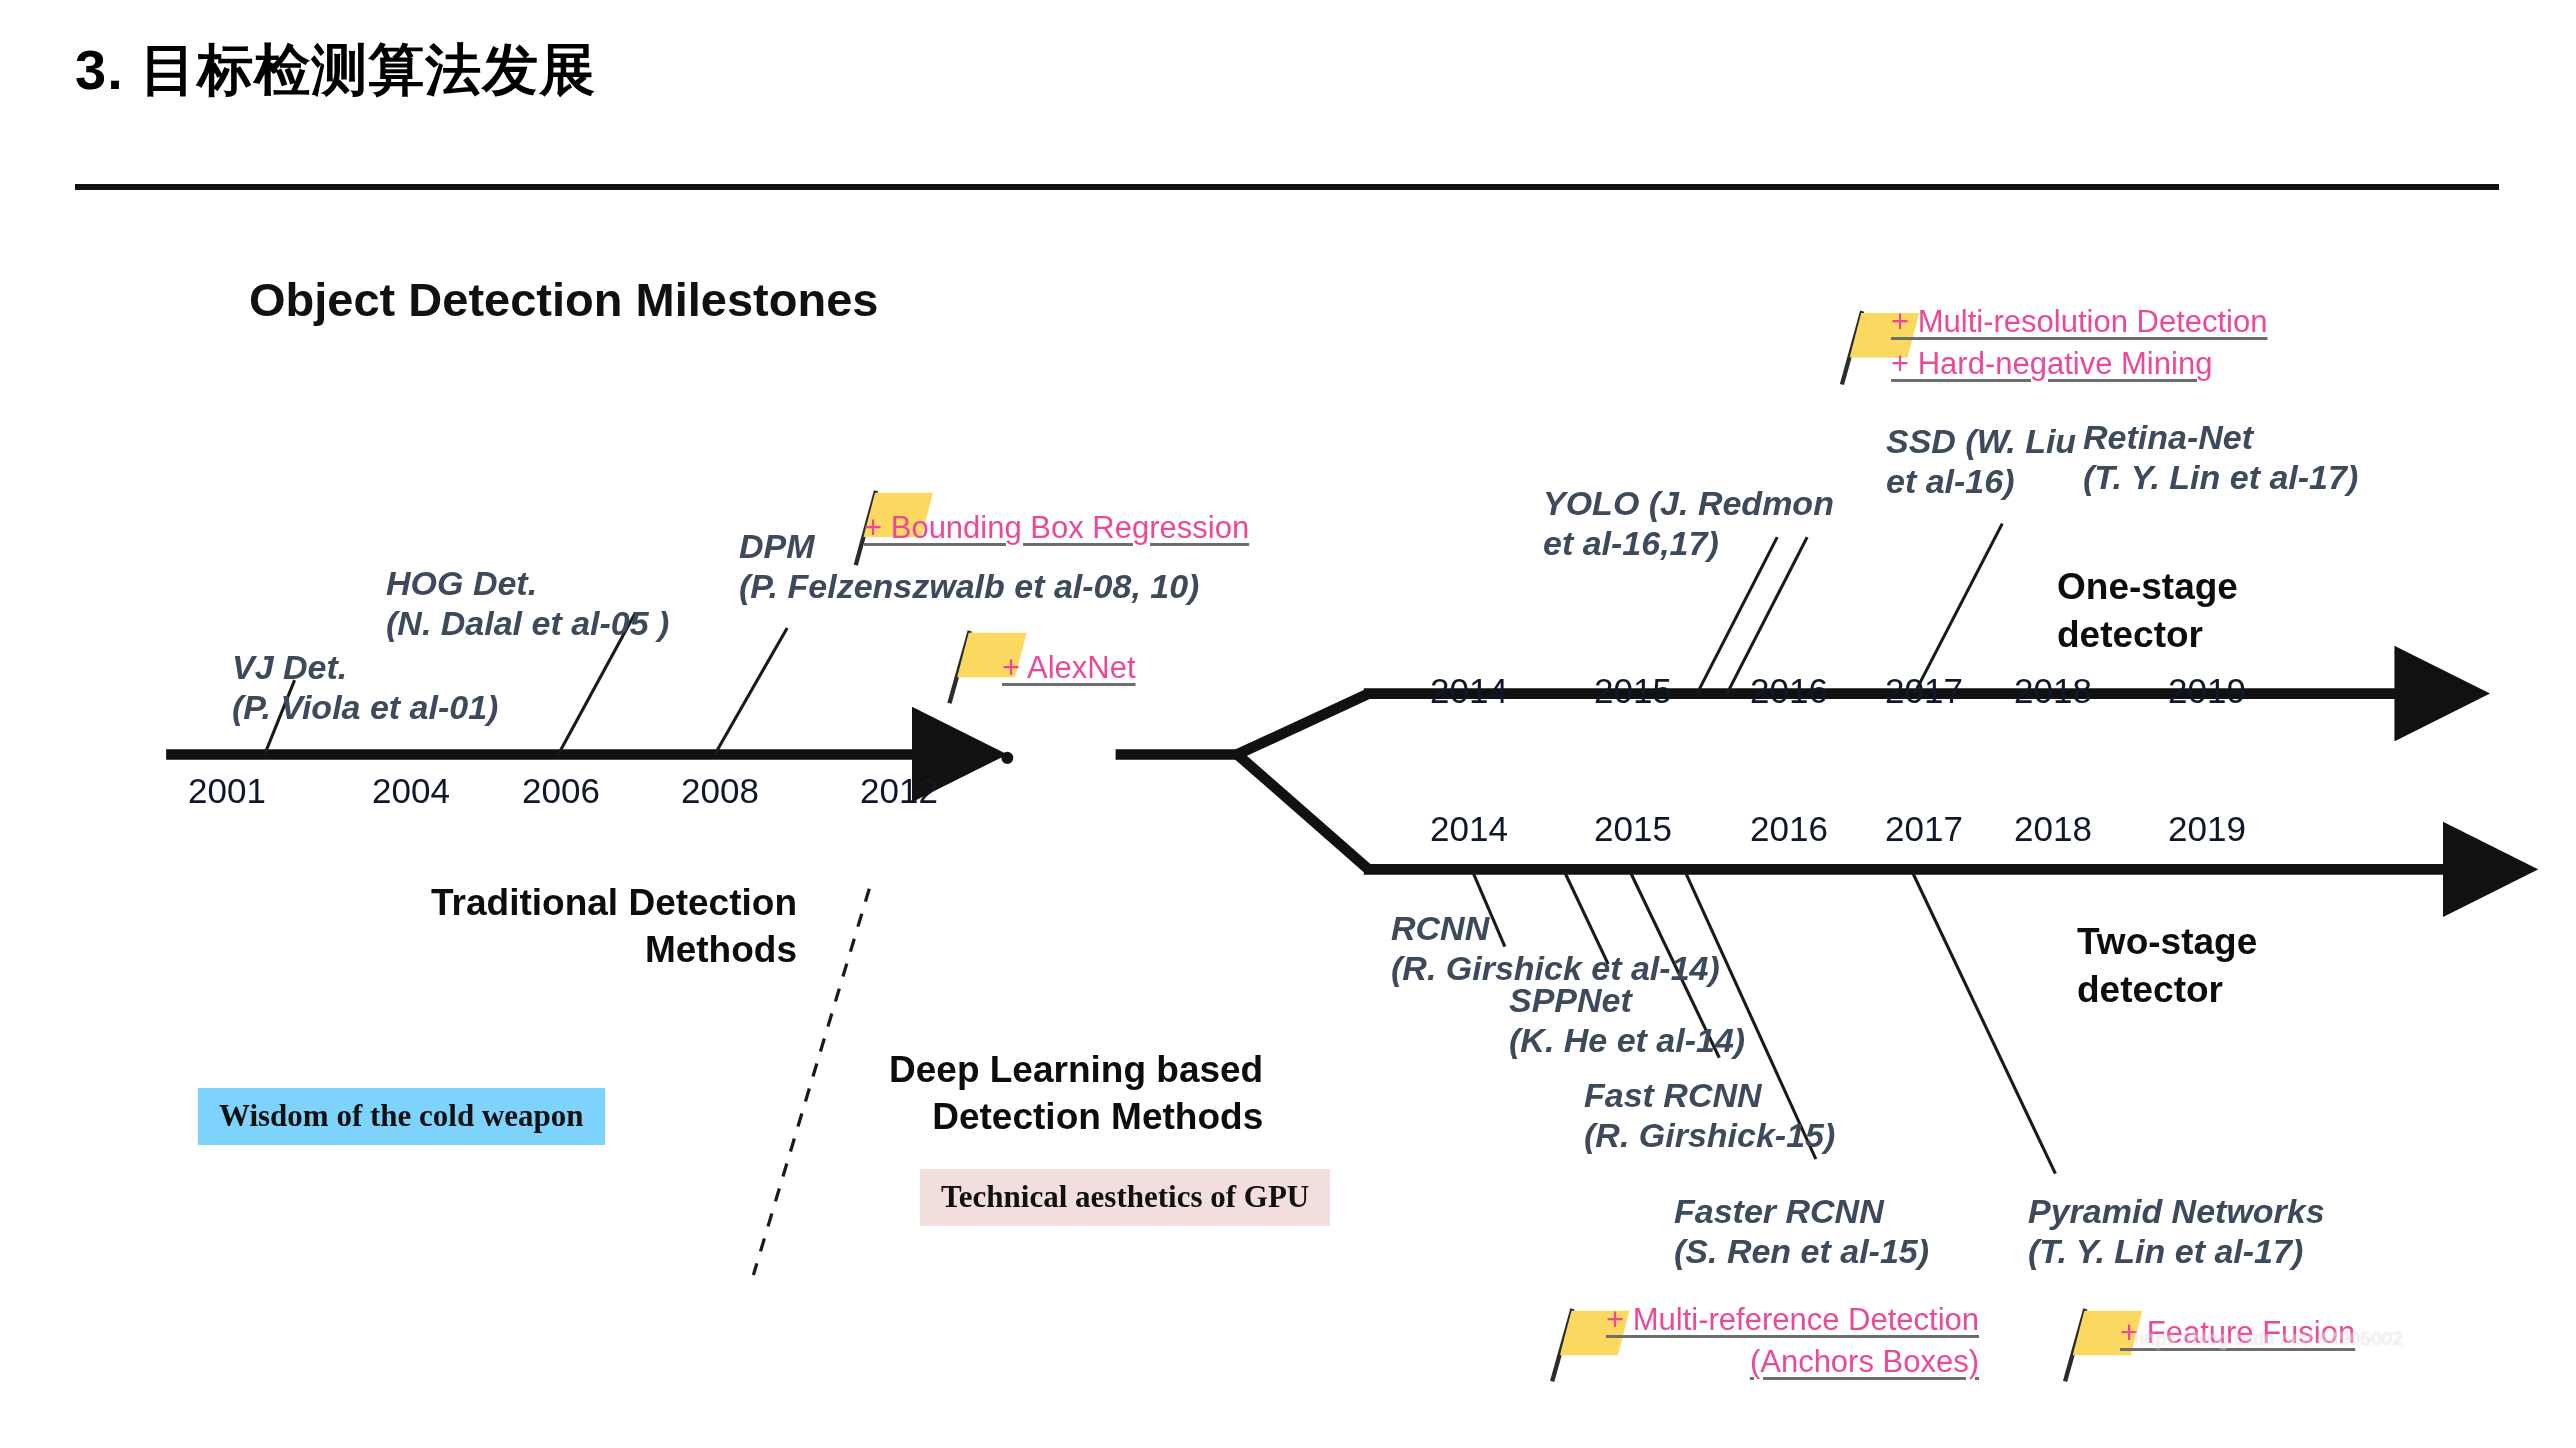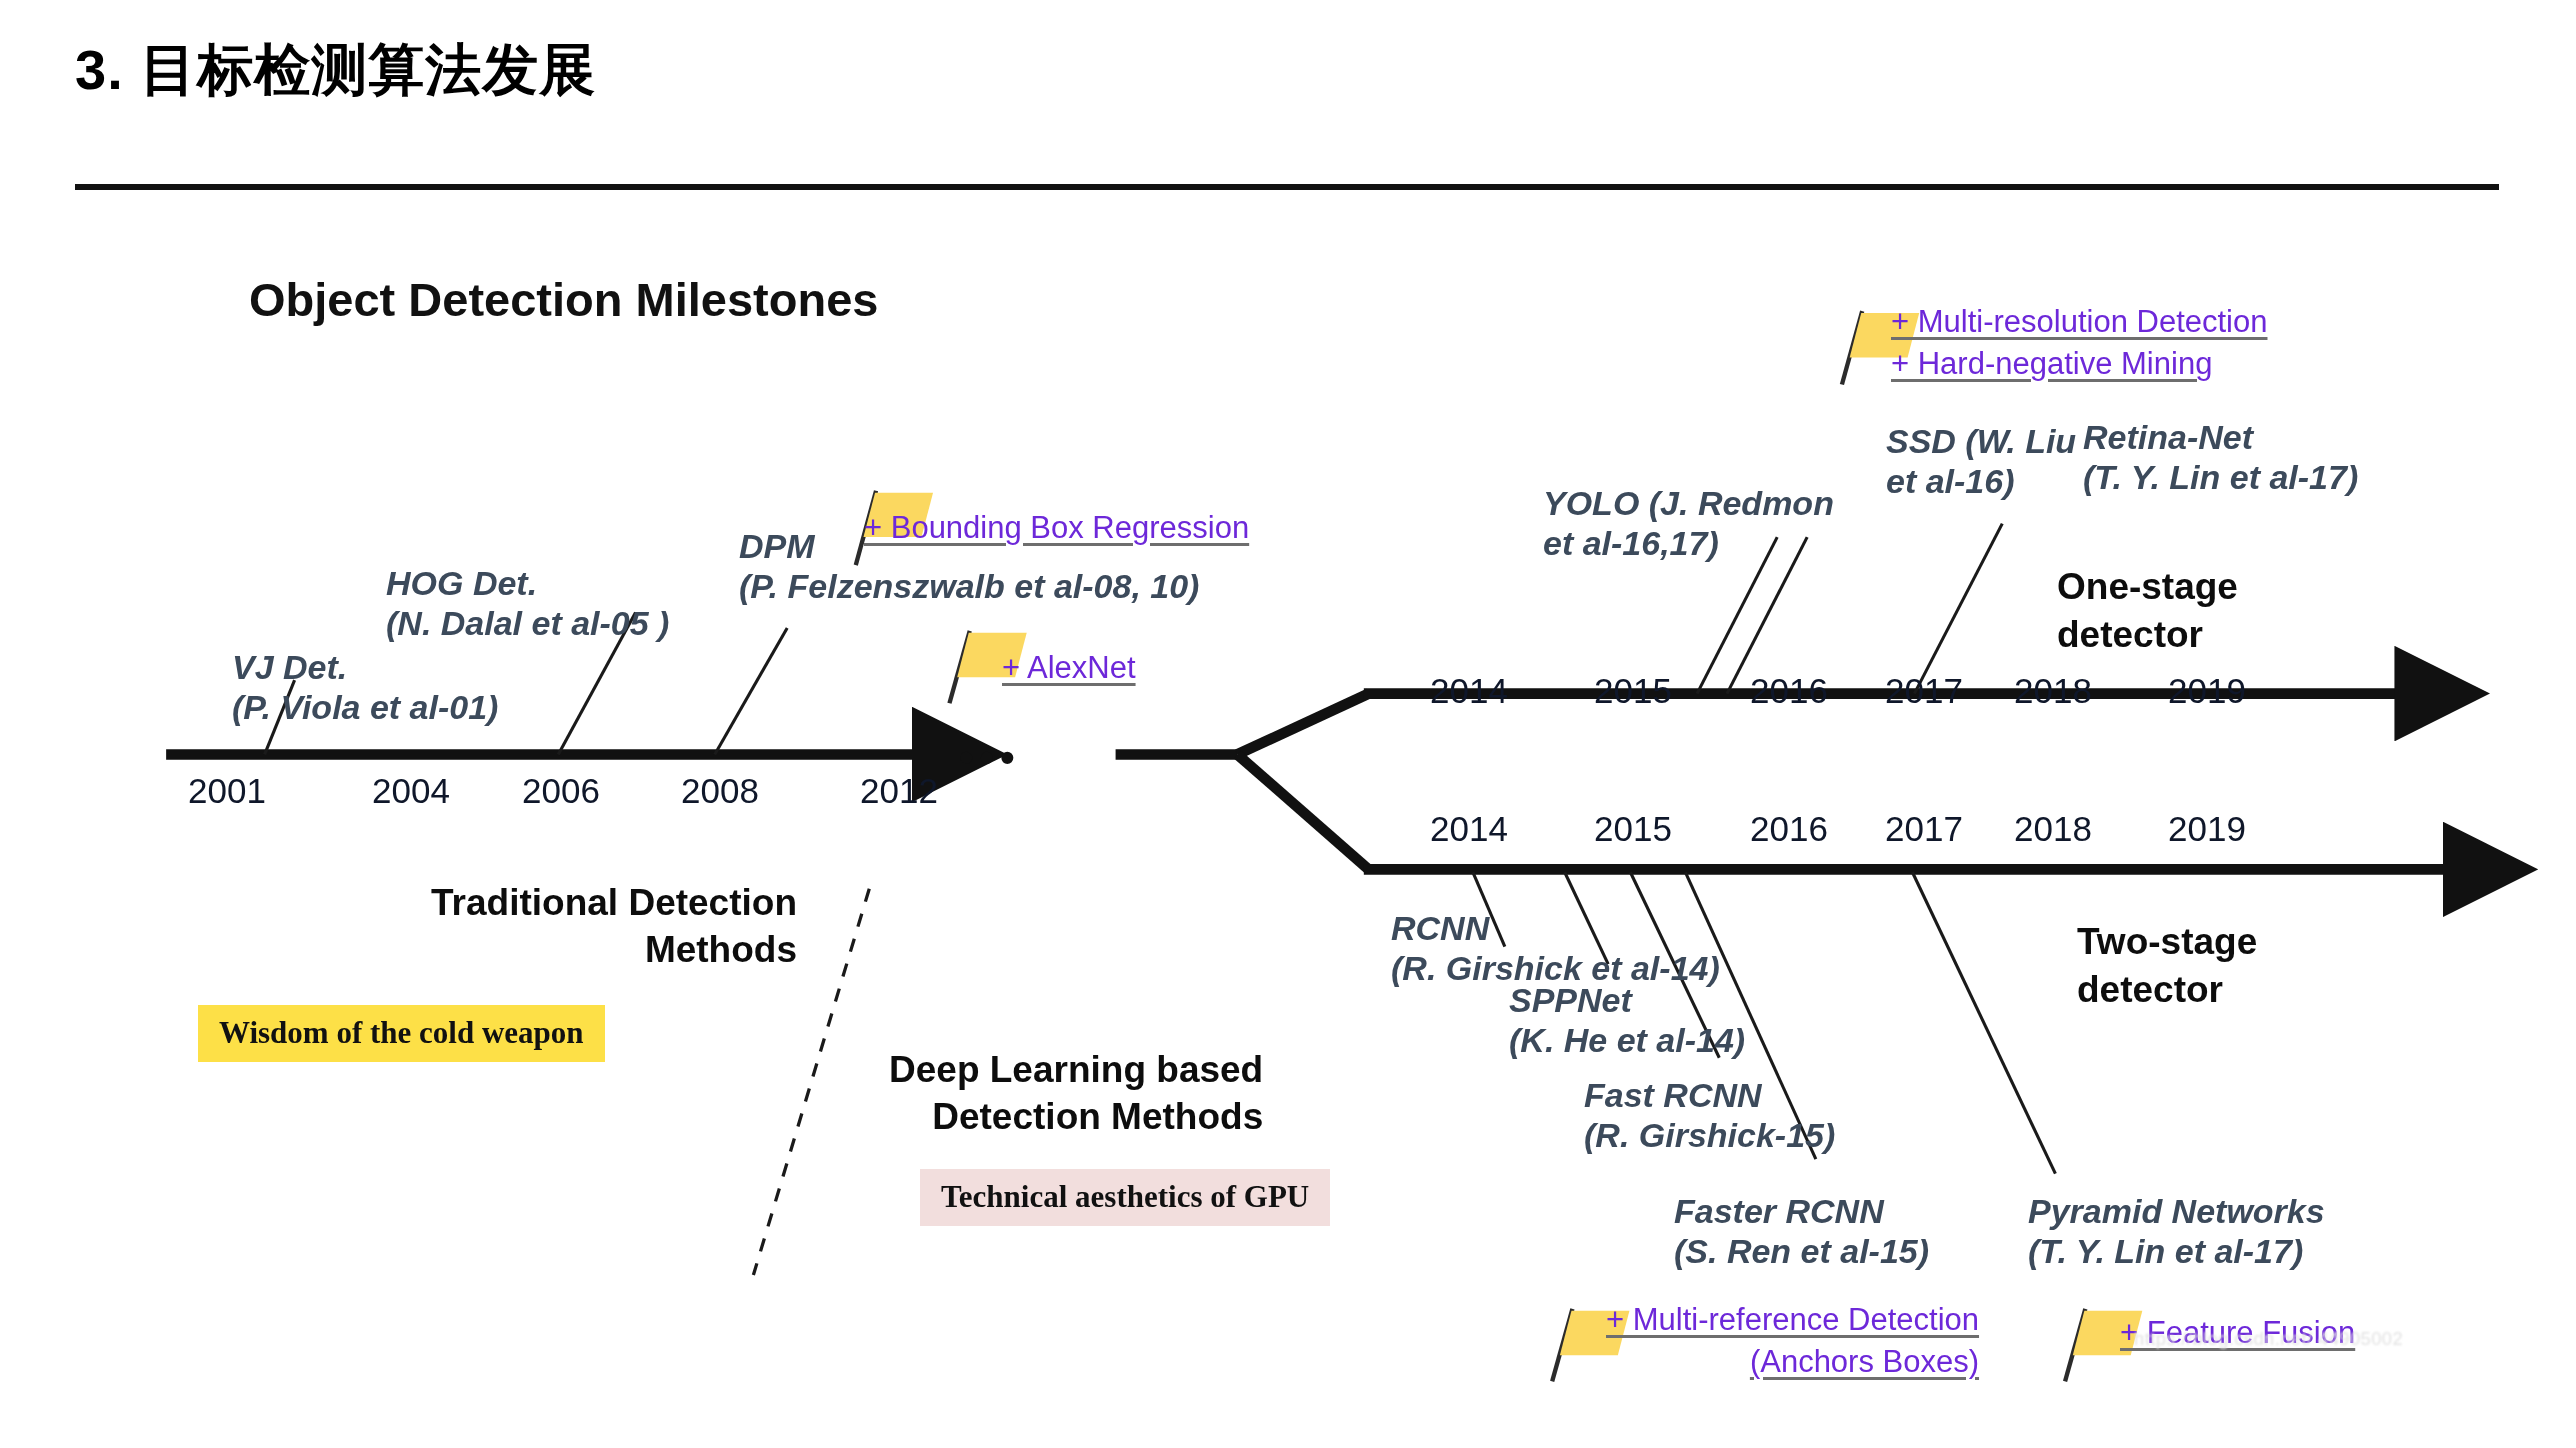--- a/index.html
+++ b/index.html
@@ -78,21 +78,21 @@
     color: #0f172a;
     white-space: nowrap;
   }
 
   
   .feature-note {
     position: absolute;
     font-family: "Liberation Sans", sans-serif;
     font-size: 31px;
     line-height: 1.36;
-    color: #6d28d9;
+    color: #ec4899;
     white-space: nowrap;
   }
   .feature-note > span {
     display: block;
     text-decoration: underline;
     text-decoration-color: #6e6e6e;
     text-underline-offset: 4.8px;
   }
   .feature-note.right > span { text-align: right; }
 
@@ -290,21 +290,21 @@
   <span>(Anchors Boxes)</span>
 </div>
 
 <div class="feature-note" style="left:2120px; top:1312px;">
   <span>+ Feature Fusion</span>
 </div>
 
 <div class="section-head align-right" style="left:372px; top:879px; width:425px;">Traditional Detection
 Methods</div>
 
-<div class="caption-chip" style="left:198px; top:1005px; background:#fde047;">Wisdom of the cold weapon</div>
+<div class="caption-chip" style="left:198px; top:1088px; background:#7dd3fc;">Wisdom of the cold weapon</div>
 
 <div class="section-head" style="left:889px; top:1046px;text-align:right;">Deep Learning based
 Detection Methods</div>
 
 <div class="caption-chip" style="left:920px; top:1169px; background:#f2dedd;">Technical aesthetics of GPU</div>
 
 <div class="stage-label" style="left:2057px; top:563px;">One-stage
 detector</div>
 <div class="stage-label" style="left:2077px; top:918px;">Two-stage
 detector</div>

